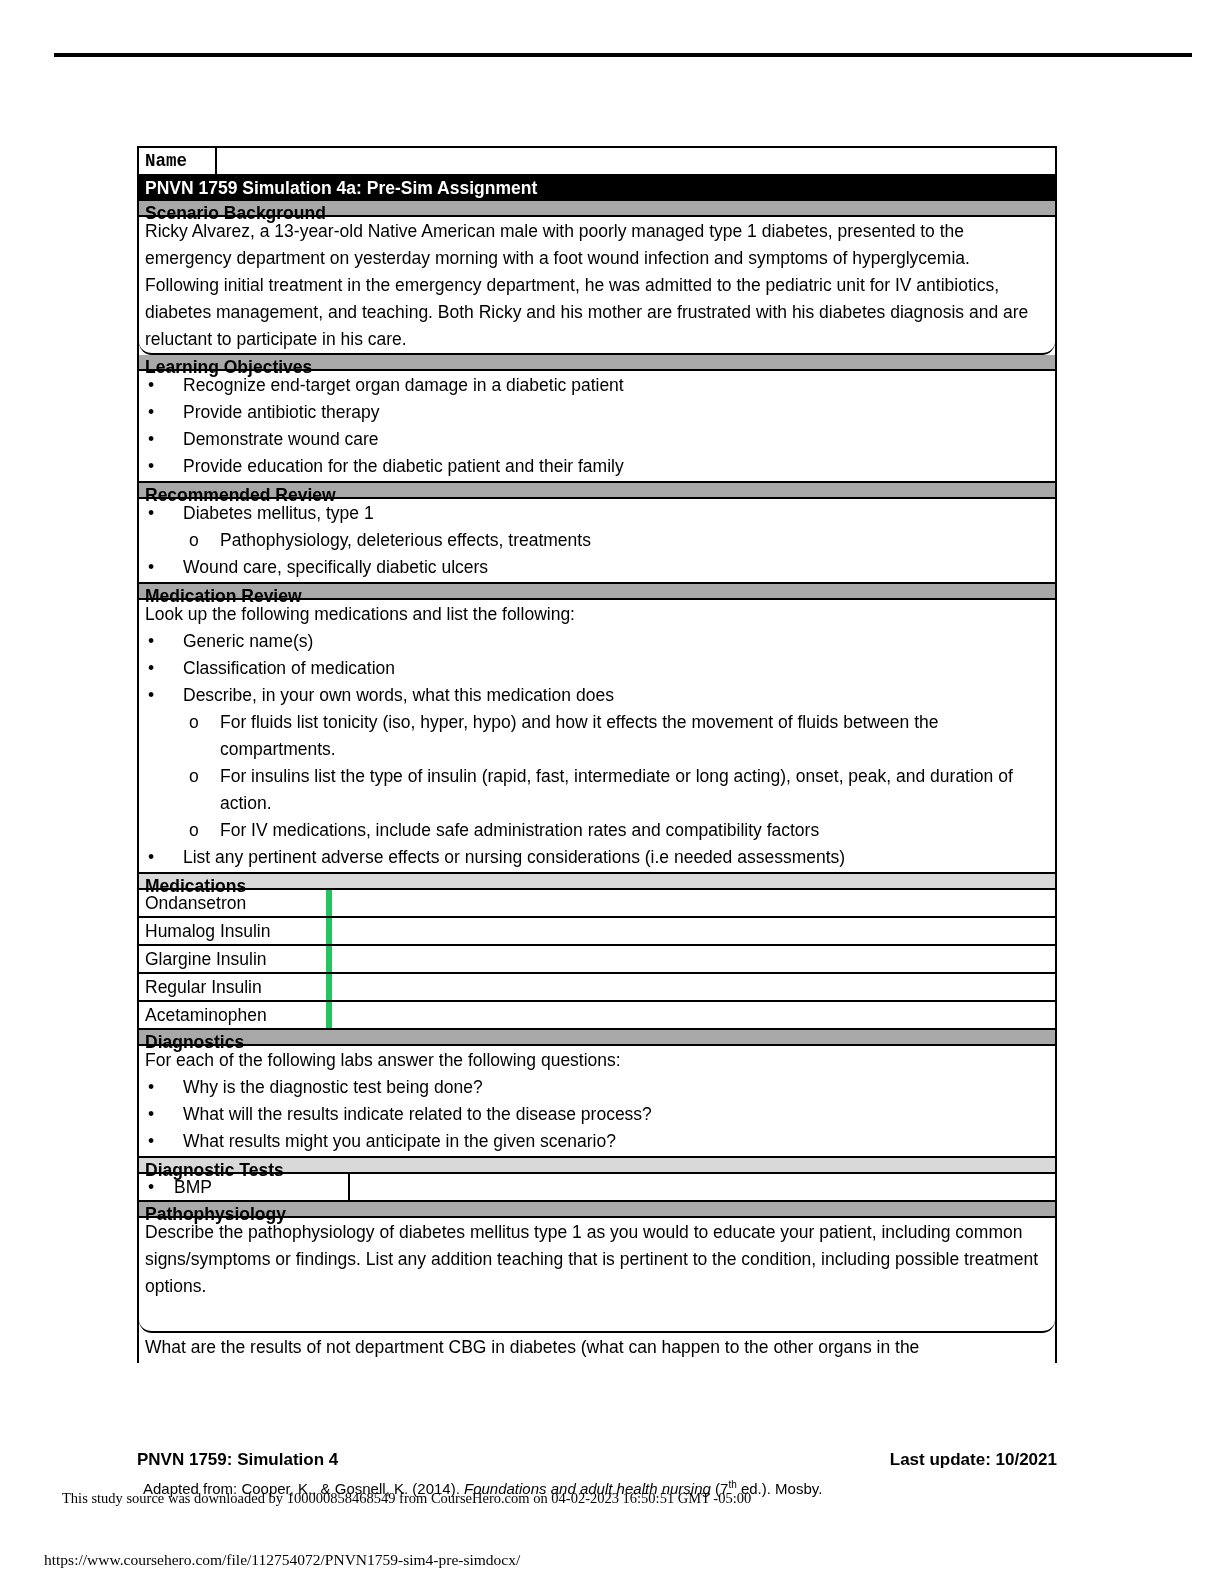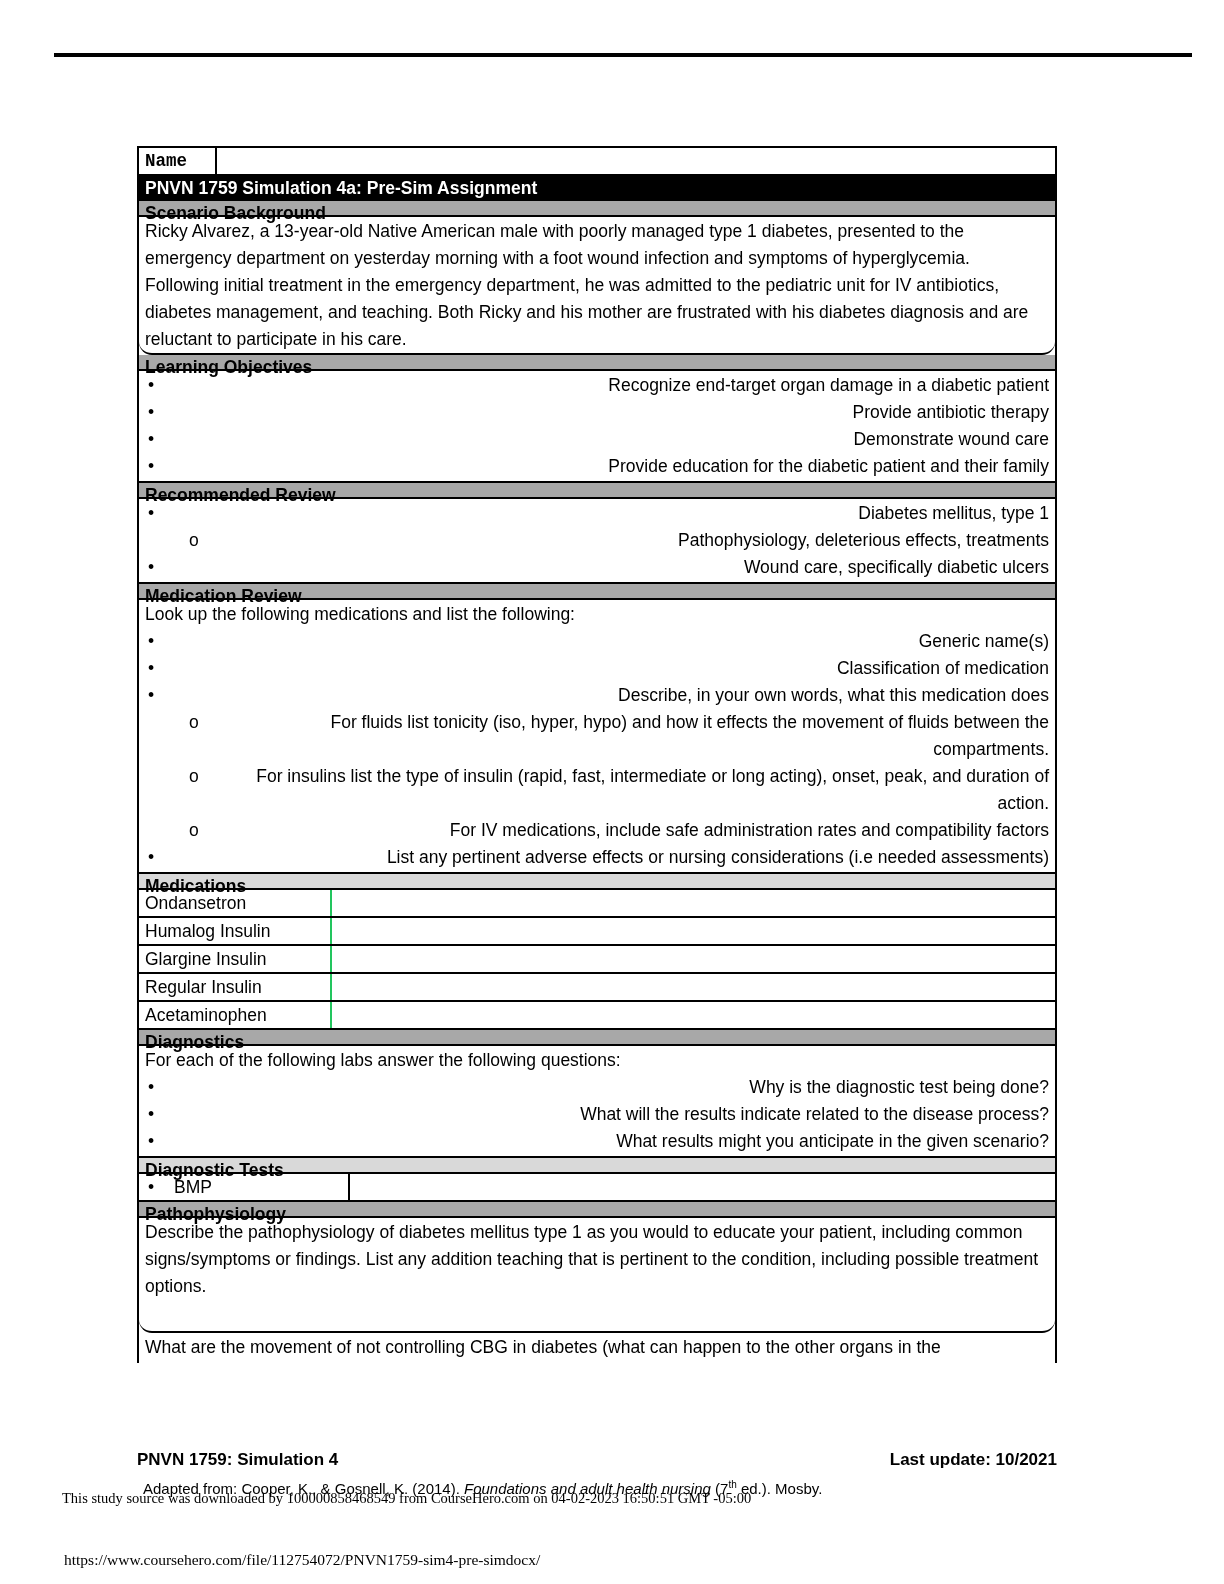--- a/index.html
+++ b/index.html
@@ -32,23 +32,23 @@
   .hdr{font-weight:bold;padding-left:6px;line-height:24px;height:16px;}
   .hdr-mid{background:#a8a8a8;}
   .hdr-light{background:#d9d9d9;}
   .body-text{padding:1px 8px 0 6px;line-height:27px;border-radius:13px;}
   .list-block{padding:1px 0 1px 0;line-height:27px;}
   .li{display:flex;line-height:27px;}
   .li .marker{flex:0 0 35px;padding-left:0;}
   .indent-1{padding-left:9px;}
   .indent-2{padding-left:50px;}
   .indent-2 .marker{flex:0 0 31px;}
-  .li .txt{flex:1;padding-right:6px;text-align:right;}
+  .li .txt{flex:1;padding-right:6px;}
   .kv-row{display:flex;height:28px;}
-  .kv-label{flex:0 0 193px;border-right:2px solid #22c55e;padding-left:6px;
+  .kv-label{flex:0 0 193px;border-right:6px solid #22c55e;padding-left:6px;
     line-height:26px;box-sizing:border-box;}
   .kv-value{flex:1;}
   .dt-row{display:flex;height:28px;}
   .dt-label{flex:0 0 211px;border-right:2px solid #000;line-height:26px;
     box-sizing:border-box;display:flex;}
   .dt-label .marker{flex:0 0 35px;padding-left:9px;box-sizing:border-box;}
   .dt-value{flex:1;}
   .patho-body{min-height:115px;}
   .footer-row{
     position:absolute;left:137px;top:1450px;width:920px;
@@ -60,21 +60,21 @@
     font-size:15px;white-space:nowrap;
   }
   .citation .it{font-style:italic;}
   .citation sup{font-size:10px;}
   .watermark{
     position:absolute;left:62px;top:1490px;
     font-family:"Liberation Serif","DejaVu Serif",serif;
     font-size:14.5px;white-space:nowrap;
   }
   .source-url{
-    position:absolute;left:64px;top:1551px;
+    position:absolute;left:44px;top:1551px;
     font-family:"Liberation Serif","DejaVu Serif",serif;
     font-size:15.5px;white-space:nowrap;
   }
 </style>
 </head>
 <body>
 
 <div class="page">
 
   <div class="top-rule"></div>
@@ -234,21 +234,21 @@
           <div class="dt-label">
             <span class="marker">•</span>
             <span>BMP</span>
           </div>
           <div class="dt-value"></div>
         </div>
       </div>
 
     <div class="row hdr hdr-mid">Pathophysiology</div>
     <div class="row body-text patho-body">Describe the pathophysiology of diabetes mellitus type 1 as you would to educate your patient, including common signs/symptoms or findings. List any addition teaching that is pertinent to the condition, including possible treatment options.</div>
-    <div class="row last body-text">What are the movement of not controlling CBG in diabetes (what can happen to the other organs in the</div>
+    <div class="row last body-text">What are the results of not department CBG in diabetes (what can happen to the other organs in the</div>
 
   </div>
 
   <div class="footer-row">
     <span>PNVN 1759: Simulation 4</span>
     <span>Last update: 10/2021</span>
   </div>
 
   <div class="citation">
     <span>Adapted from: Cooper, K., &amp; Gosnell, K. (2014). </span><span class="it">Foundations and adult health nursing</span><span> (7</span><sup>th</sup><span> ed.). Mosby.</span>

